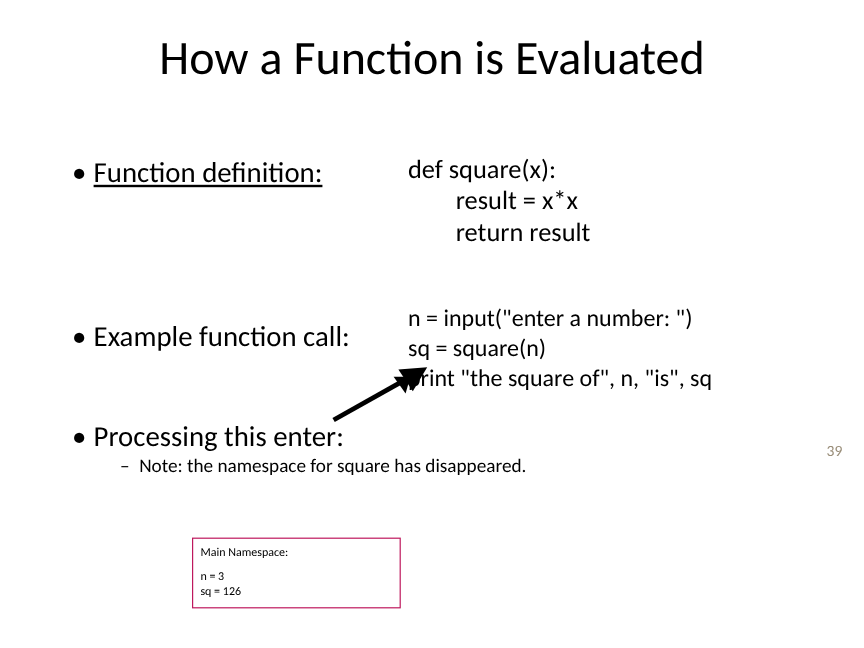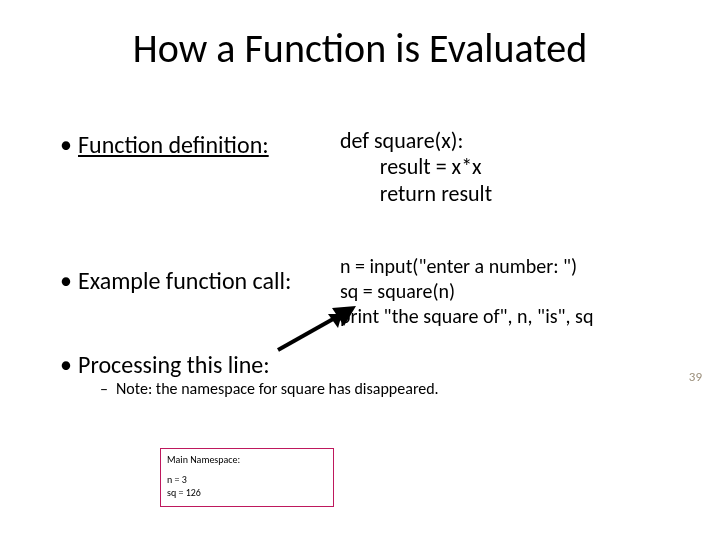--- a/index.html
+++ b/index.html
@@ -109,21 +109,21 @@
   <div class="title">How a Function is Evaluated</div>
 
   <div class="bullets">
     <div class="b1">
       <span class="bullet-dot">•</span><span>Function definition:</span>
     </div>
     <div class="b2">
       <span class="bullet-dot">•</span><span>Example function call:</span>
     </div>
     <div class="b3">
-      <span class="bullet-dot">•</span><span>Processing this line:</span>
+      <span class="bullet-dot">•</span><span>Processing this enter:</span>
     </div>
   </div>
 
   <div class="code1">def square(x):
         result = x*x
         return result</div>
   <div class="code2">n = input("enter a number: ")
 sq = square(n)
 print "the square of", n, "is", sq</div>
 

